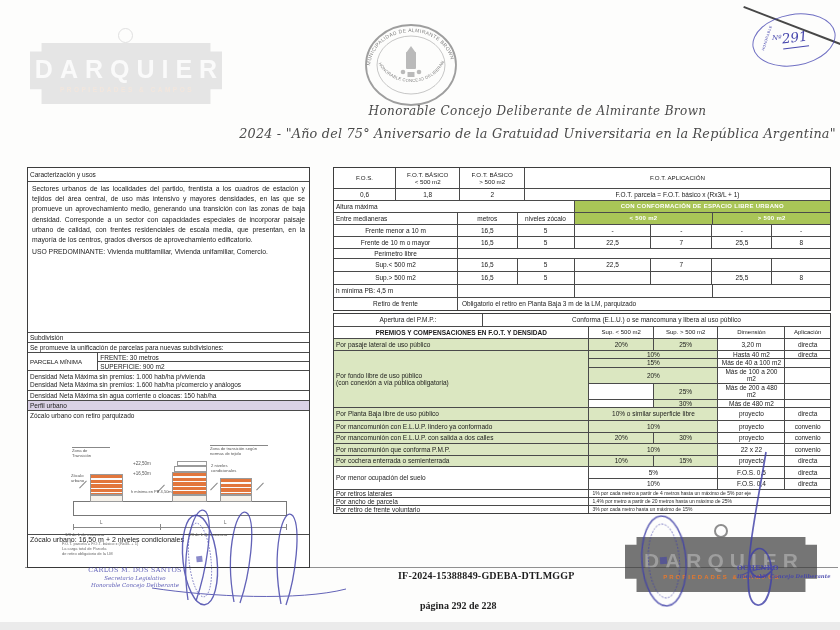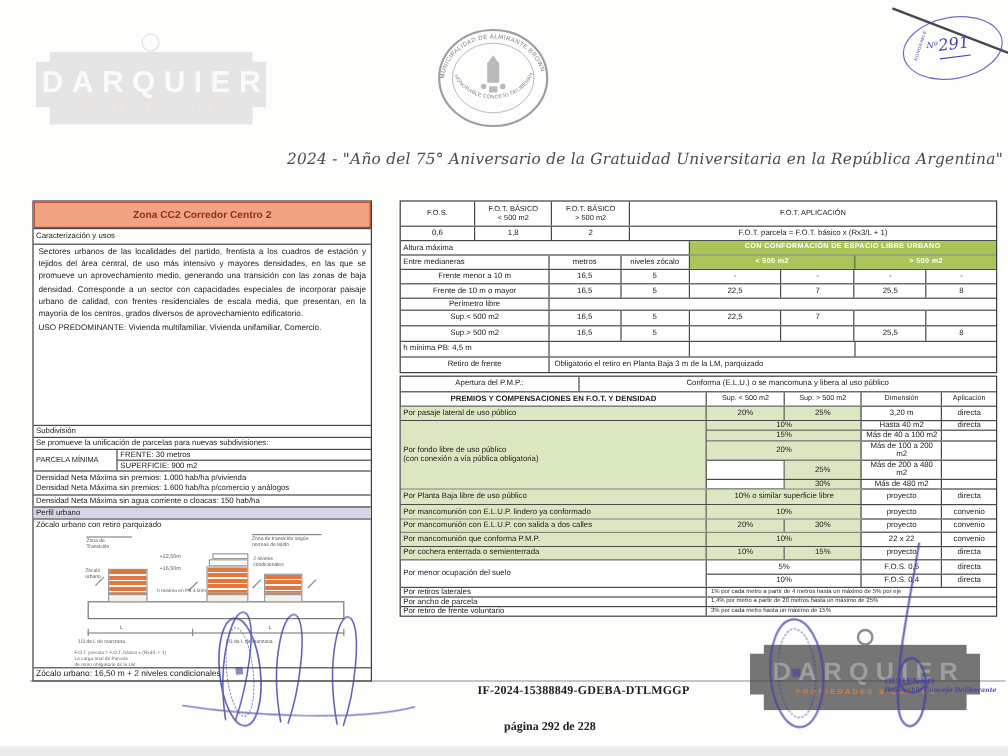--- a/index.html
+++ b/index.html
@@ -80,24 +80,24 @@
   </svg>
 
   <div class="abs" style="left:744px;top:6px;width:104px;border-top:2.4px solid #474747;transform:rotate(21deg);transform-origin:left top;"></div>
   <div class="abs" style="left:750px;top:12px;width:90px;height:58px;">
     <div class="ring" style="left:2px;top:2px;width:84px;height:52px;border:1.6px solid rgba(64,64,176,.75);transform:rotate(-10deg);"></div>
     <span class="abs" style="left:4px;top:24px;font-size:3.6px;color:#4646AE;transform:rotate(-72deg);letter-spacing:.4px;">HONORABLE</span>
     <span class="abs ink" style="left:22px;top:22px;font-size:7px;font-style:italic;">Nº</span>
     <span class="abs ink" style="left:32px;top:16px;font-size:13.5px;font-style:italic;transform:rotate(-7deg);border-bottom:1px solid #4646AE;padding-bottom:1px;">291</span>
   </div>
 
+  <div class="script" style="top:104px;font-size:12px;letter-spacing:.4px;">Honorable Concejo Deliberante de Almirante Brown</div>
   <div class="script" style="top:126px;font-size:12.8px;letter-spacing:.2px;">2024 - "Año del 75° Aniversario de la Gratuidad Universitaria en la República Argentina"</div>
 
   <div class="t" style="left:27px;top:167px;width:283px;height:401px;">
-    <div class="r zone-title" style="height:22px;">Zona CC2 Corredor Centro 2</div>
     <div class="r" style="height:13px;">
         <div class="c left" style="width:100%;">Caracterización y usos</div>
       </div>
     <div class="r" style="height:151px;align-items:flex-start;">
       <div style="width:100%;">
         <div class="para">Sectores urbanos de las localidades del partido, frentista a los cuadros de estación y tejidos del área central, de uso más intensivo y mayores densidades, en las que se promueve un aprovechamiento medio, generando una transición con las zonas de baja densidad. Corresponde a un sector con capacidades especiales de incorporar paisaje urbano de calidad, con frentes residenciales de escala media, que presentan, en la mayoría de los centros, grados diversos de aprovechamiento edificatorio.</div>
         <div class="para" style="padding-top:0;">USO PREDOMINANTE: Vivienda multifamiliar, Vivienda unifamiliar, Comercio.</div>
       </div>
     </div>
     <div class="r" style="height:10px;">
@@ -400,20 +400,25 @@
         <ellipse cx="664" cy="561" rx="22" ry="45" stroke-width="1.5"></ellipse>
         <ellipse cx="664" cy="561" rx="15.5" ry="37" stroke-width="0.9" stroke-dasharray="1.8,1.5"></ellipse>
         <rect x="660" y="557" width="7" height="7" fill="#4040A8" stroke="none" opacity="0.7"></rect>
       </g>
 
       <path d="M 766,452 C 758,502 745,560 749,592 C 752,611 766,609 770,588 C 777,554 759,538 751,556 C 744,574 760,586 773,569" stroke-width="1.7"></path>
       <path d="M 742,575 C 752,570 764,568 776,566" stroke-width="1"></path>
     </g>
   </svg>
 
+  <div class="abs ink" style="left:80px;top:566px;width:110px;text-align:center;z-index:8;opacity:.85;">
+    <div style="font-size:6.5px;letter-spacing:.3px;">CARLOS M. DOS SANTOS</div>
+    <div style="font-size:5.5px;font-style:italic;">Secretario Legislativo</div>
+    <div style="font-size:5.5px;font-style:italic;">Honorable Concejo Deliberante</div>
+  </div>
 
   <div class="abs ink" style="left:737px;top:564px;width:100px;text-align:left;z-index:8;opacity:.9;font-weight:bold;">
     <div style="font-size:6.5px;letter-spacing:.4px;">OCHENKO</div>
     <div style="font-size:5.3px;font-style:italic;">Honorable Concejo Deliberante</div>
   </div>
 
   <div class="abs" style="left:0;top:622px;width:840px;height:8px;background:#EBEBEB;z-index:9;"></div>
 </div>
 
 </body></html>

